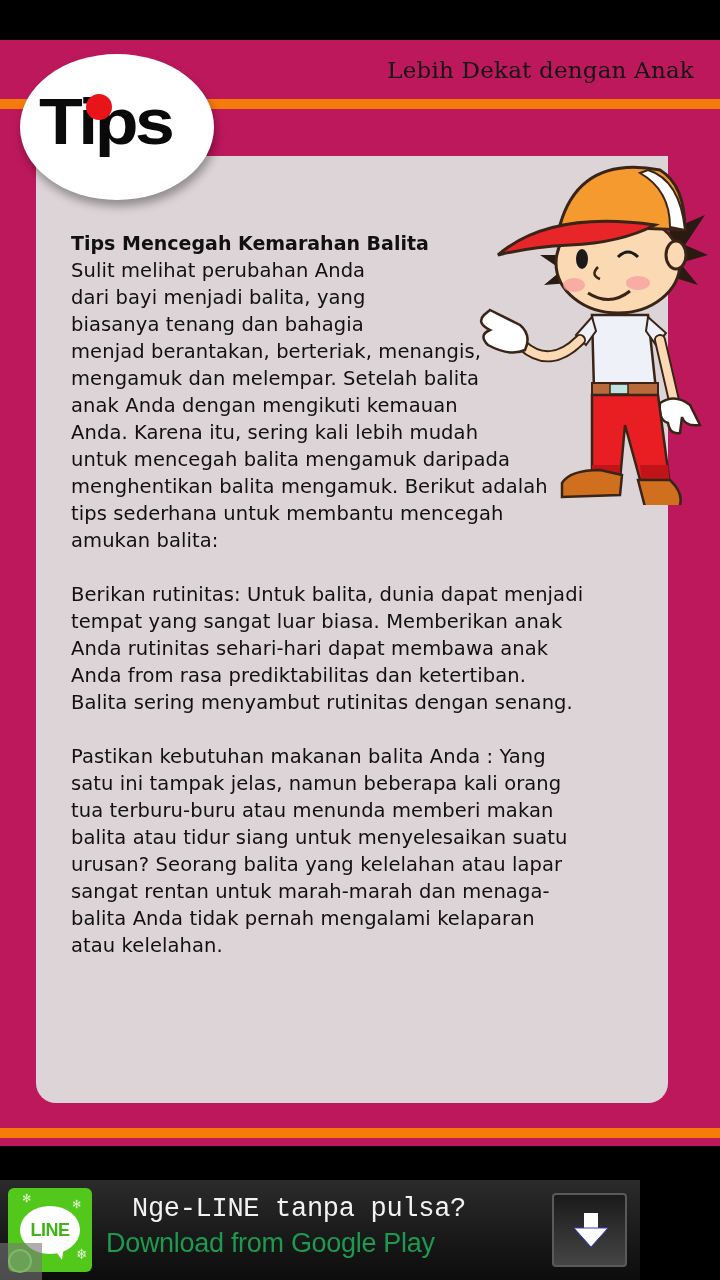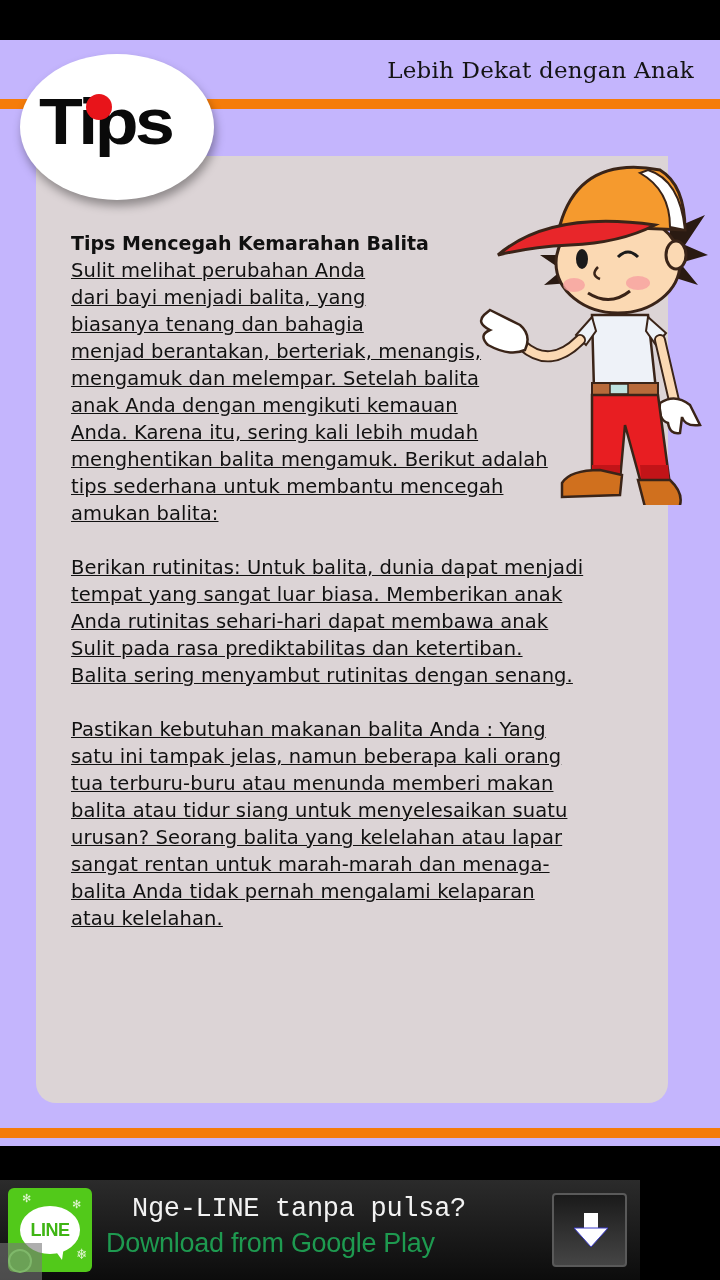--- a/index.html
+++ b/index.html
@@ -1,21 +1,21 @@
 <!DOCTYPE html>
 <html><head>
 <meta charset="utf-8">
 <style>
   * { box-sizing: border-box; margin: 0; padding: 0; }
   html, body { width: 720px; height: 1280px; background: #000; overflow: hidden; }
   body { position: relative; font-family: "DejaVu Sans", sans-serif; }
 
   .status-bar { position: absolute; left: 0; top: 0; width: 720px; height: 40px; background: #000; }
 
-  .page { position: absolute; left: 0; top: 40px; width: 720px; height: 1106px; background: #c4b5fd; overflow: hidden; }
+  .page { position: absolute; left: 0; top: 40px; width: 720px; height: 1106px; background: #be185d; overflow: hidden; }
 
   .header-title {
     position: absolute; right: 26px; top: 17px;
     font-family: "DejaVu Serif", serif; font-size: 23px; color: #141414; letter-spacing: 0.2px;
   }
   .stripe-top { position: absolute; left: 0; top: 59px; width: 720px; height: 10px; background: #f57c0a; }
   .stripe-bottom { position: absolute; left: 0; top: 1088px; width: 720px; height: 10px; background: #f57c0a; }
 
   .card {
     position: absolute; left: 36px; top: 116px; width: 632px; height: 947px;
@@ -30,21 +30,21 @@
     position: absolute; left: 19px; top: 36px;
     font-family: "Liberation Sans", sans-serif; font-weight: 900; font-size: 64px; letter-spacing: -3px;
     color: #0a0a0a; transform: scaleX(1.12); transform-origin: left center; line-height: 1;
   }
   .tips-badge .tips-dot {
     position: absolute; left: 66px; top: 40px; width: 26px; height: 26px; border-radius: 50%; background: #e8141a;
   }
 
   .article { position: absolute; left: 71px; top: 190px; width: 580px; color: #111; }
   .article .title { font-family: "DejaVu Sans", sans-serif; font-weight: bold; font-size: 19px; line-height: 27px; }
-  .article .line { font-size: 19.5px; line-height: 27px; white-space: nowrap; letter-spacing: 0.1px; text-decoration: underline; }
+  .article .line { font-size: 19.5px; line-height: 27px; white-space: nowrap; letter-spacing: 0.1px; }
   .article .gap { height: 27px; }
 
   .mascot { position: absolute; left: 470px; top: 95px; width: 240px; height: 370px; }
 
   .ad-banner {
     position: absolute; left: 0; top: 1180px; width: 640px; height: 100px;
     background: linear-gradient(#2b2b2b, #0c0c0c);
   }
   .ad-icon {
     position: absolute; left: 8px; top: 8px; width: 84px; height: 84px; border-radius: 6px; background: #52c91a;
@@ -139,28 +139,29 @@
 
   <div class="article">
     <div class="title">Tips Mencegah Kemarahan Balita</div>
     <div class="line">Sulit melihat perubahan Anda</div>
     <div class="line">dari bayi menjadi balita, yang</div>
     <div class="line">biasanya tenang dan bahagia</div>
     <div class="line">menjad berantakan, berteriak, menangis,</div>
     <div class="line">mengamuk dan melempar. Setelah balita</div>
     <div class="line">anak Anda dengan mengikuti kemauan</div>
     <div class="line">Anda. Karena itu, sering kali lebih mudah</div>
+    <div class="line">untuk mencegah balita mengamuk daripada</div>
     <div class="line">menghentikan balita mengamuk. Berikut adalah</div>
     <div class="line">tips sederhana untuk membantu mencegah</div>
     <div class="line">amukan balita:</div>
     <div class="gap"></div>
     <div class="line">Berikan rutinitas: Untuk balita, dunia dapat menjadi</div>
     <div class="line">tempat yang sangat luar biasa. Memberikan anak</div>
     <div class="line">Anda rutinitas sehari-hari dapat membawa anak</div>
-    <div class="line">Sulit pada rasa prediktabilitas dan ketertiban.</div>
+    <div class="line">Anda from rasa prediktabilitas dan ketertiban.</div>
     <div class="line">Balita sering menyambut rutinitas dengan senang.</div>
     <div class="gap"></div>
     <div class="line">Pastikan kebutuhan makanan balita Anda : Yang</div>
     <div class="line">satu ini tampak jelas, namun beberapa kali orang</div>
     <div class="line">tua terburu-buru atau menunda memberi makan</div>
     <div class="line">balita atau tidur siang untuk menyelesaikan suatu</div>
     <div class="line">urusan? Seorang balita yang kelelahan atau lapar</div>
     <div class="line">sangat rentan untuk marah-marah dan menaga-</div>
     <div class="line">balita Anda tidak pernah mengalami kelaparan</div>
     <div class="line">atau kelelahan.</div>

